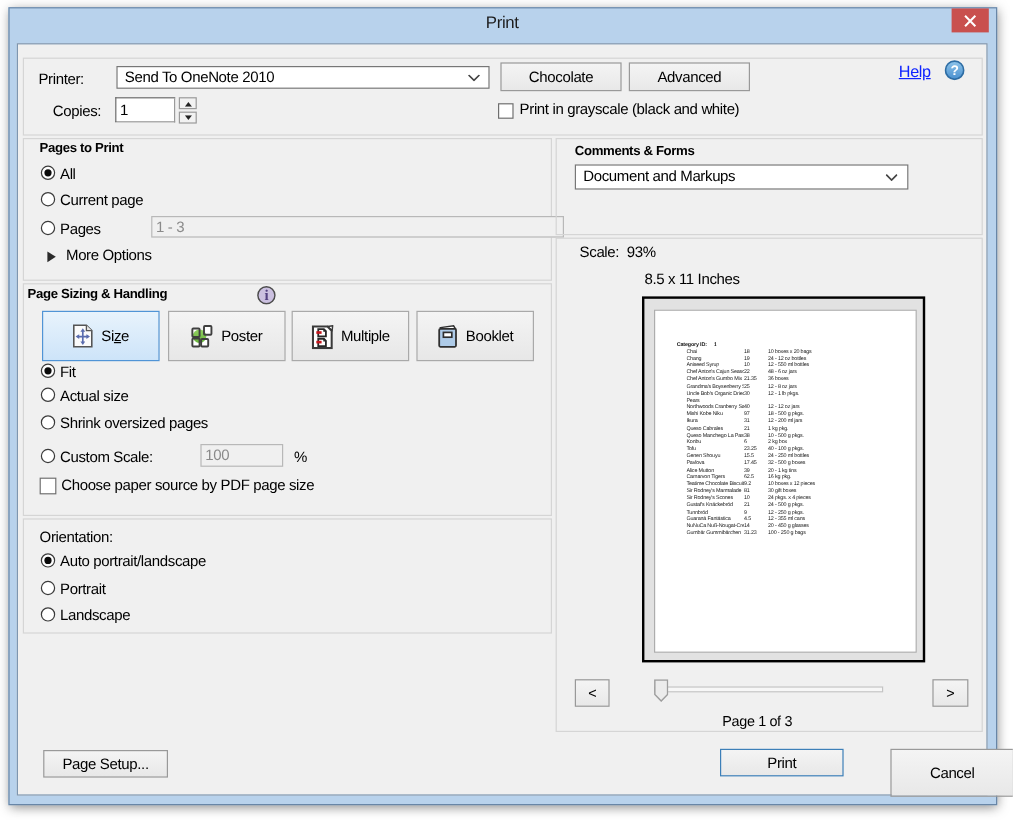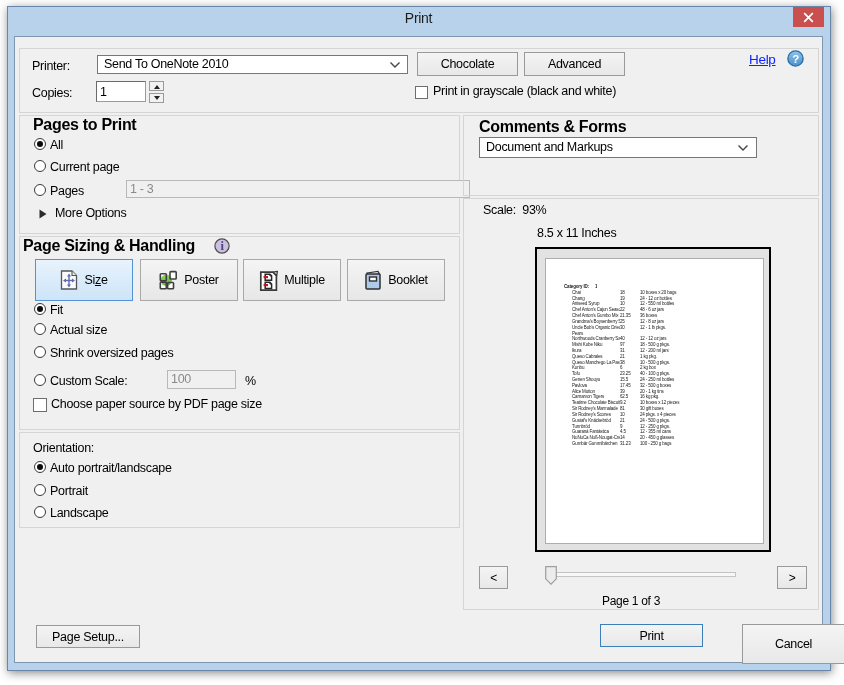--- a/index.html
+++ b/index.html
@@ -10,21 +10,21 @@
   background:#b8d2ec; border:1px solid #6886a7;
   box-shadow:1px 2px 9px rgba(40,40,40,.55); }
 .titletext { position:absolute; left:7px; top:18px; width:823px; text-align:center;
   font-size:14px; color:#1c1c1c; line-height:17px; margin-top:-8.5px; }
 .closebtn { position:absolute; left:793px; top:7px; width:31px; height:20px;
   background:#c9504e; }
 .client { position:absolute; left:14px; top:36px; width:809px; height:627px;
   background:#f0f0f0; border:1px solid #7e96b0; }
 .gbox { position:absolute; border:1px solid #d5d5d5; }
 .lbl { position:absolute; white-space:nowrap; line-height:17px; }
-.bold { font-weight:bold; font-size:16px; }
+.bold { font-weight:bold; font-size:11px; }
 .btn { position:absolute; background:linear-gradient(#f4f4f4,#e8e8e8);
   border:1px solid #999999; display:flex; align-items:center; justify-content:center;
   white-space:nowrap; }
 .combo { position:absolute; background:#fff; border:1px solid #777777; }
 .combo .ct { position:absolute; left:6px; top:50%; margin-top:-8.5px; line-height:17px; white-space:nowrap; }
 .radio { position:absolute; width:12px; height:12px; border-radius:50%;
   background:#fff; border:1.4px solid #3a3a3a; }
 .radio.on::after { content:""; position:absolute; left:2px; top:2px; width:6px; height:6px;
   border-radius:50%; background:#0a0a0a; }
 .check { position:absolute; width:13px; height:13px; background:#fff; border:1px solid #6e6e6e; }
@@ -68,21 +68,21 @@
  <svg width="17" height="17" viewBox="0 0 17 17" style="position:absolute;left:787px;top:50px;">
    <defs>
         <linearGradient id="qg" x1="0" y1="0" x2="0" y2="1">
      <stop offset="0" stop-color="#8ec4ea"></stop>
           <stop offset="1" stop-color="#4a90cf"></stop>
    </linearGradient>
       </defs>
    <circle cx="8.5" cy="8.5" r="7.6" fill="url(#qg)" stroke="#2e6da4" stroke-width="1.4"></circle>
    <text x="8.5" y="12.6" text-anchor="middle" font-family="Liberation Sans" font-size="11.5" font-weight="bold" fill="#fff">?</text>
  </svg>
- <div class="lbl" style="left:32px;top:85px;">Copies:</div>
+ <div class="lbl" style="left:44px;top:85px;">Copies:</div>
  <div style="position:absolute;left:96px;top:81px;width:50px;height:21px;background:#fff;border:1px solid #6a6a6a;border-bottom-color:#9a9a9a;border-right-color:#9a9a9a;">
    <span style="position:absolute;left:3px;top:2px;line-height:16px;">1</span>
  </div>
  <div style="position:absolute;left:149px;top:81px;width:15px;height:10px;background:#f2f2f2;border:1px solid #9a9a9a;">
    <svg width="6" height="4" viewBox="0 0 6 4" style="position:absolute;left:3.5px;top:2.5px">
         <path d="M0 4 L3 0 L6 4 Z" fill="#222"></path>
       </svg>
  </div>
  <div style="position:absolute;left:149px;top:92.5px;width:15px;height:10px;background:#f2f2f2;border:1px solid #9a9a9a;">
    <svg width="6" height="4" viewBox="0 0 6 4" style="position:absolute;left:3.5px;top:2.5px">

